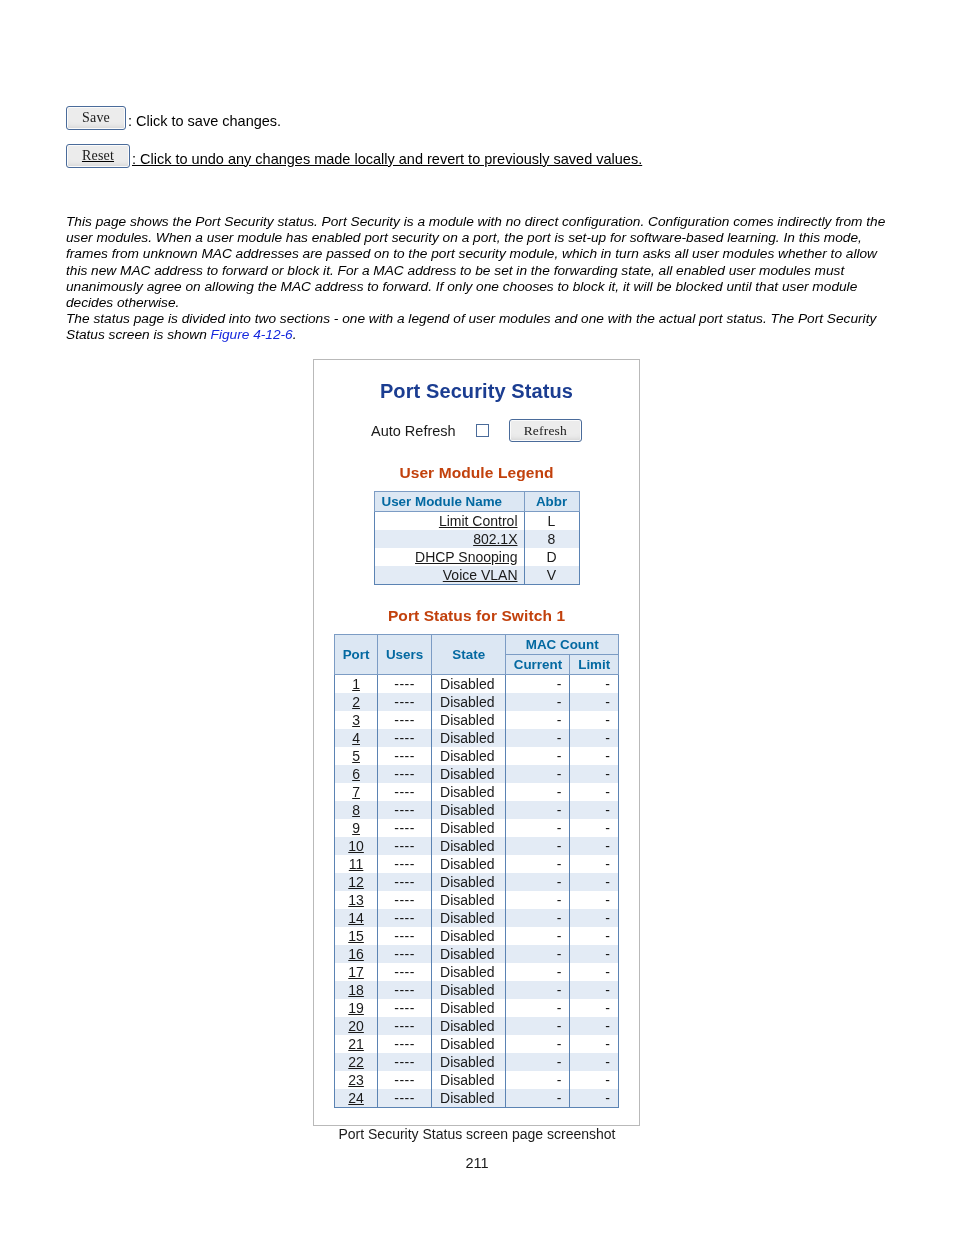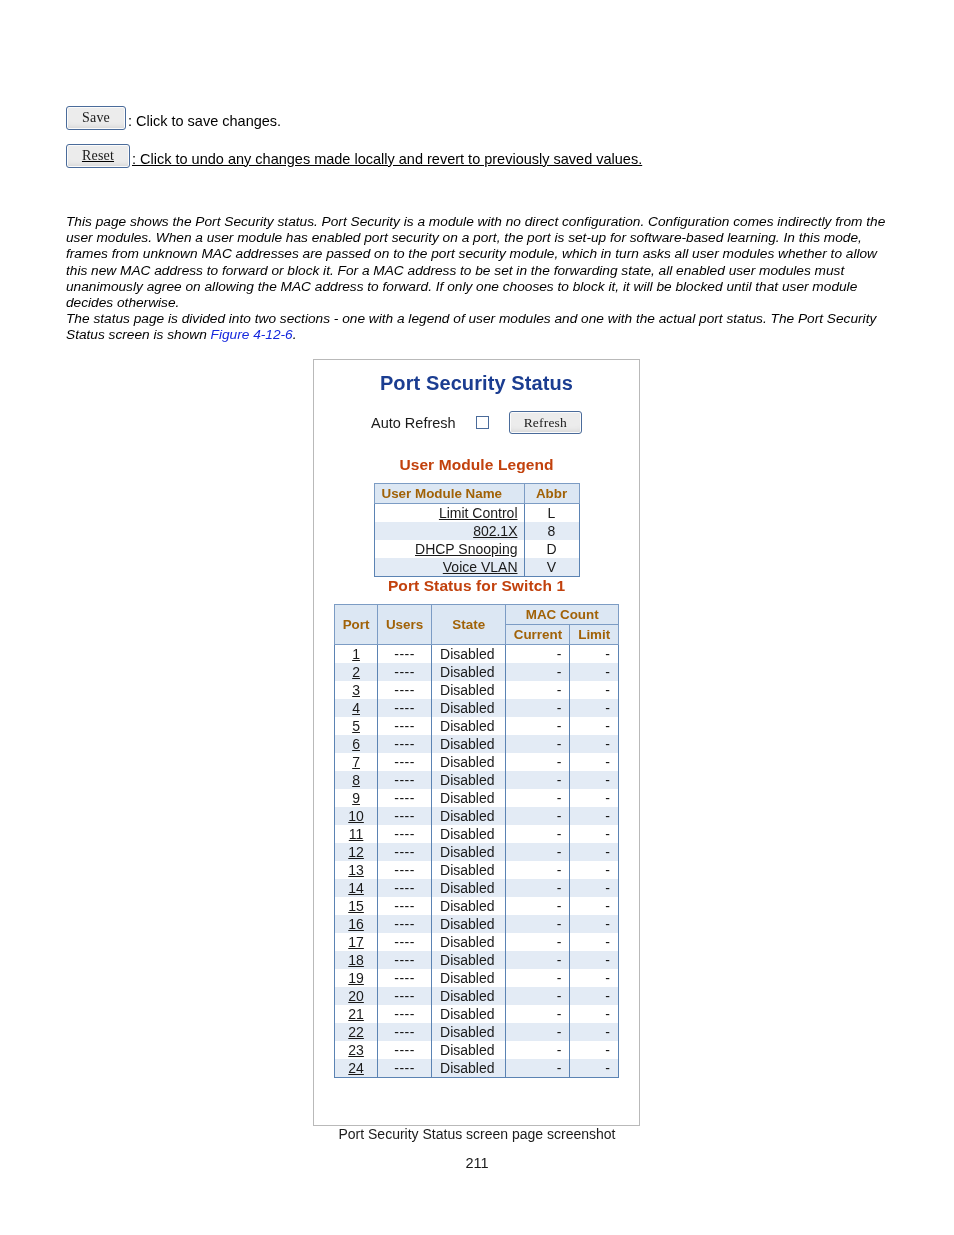--- a/index.html
+++ b/index.html
@@ -89,21 +89,21 @@
     box-sizing: border-box;
     overflow: hidden;
   }
 
   .shot-title {
     text-align: center;
     color: #1b3d91;
     font-weight: bold;
     font-size: 20px;
     letter-spacing: 0.1px;
-    margin-top: 12px;
+    margin-top: 20px;
   }
 
   .refresh-row {
     display: flex;
     align-items: center;
     justify-content: center;
     margin-top: 16px;
     gap: 20px;
   }
   .refresh-label {
@@ -127,31 +127,31 @@
   }
 
   .section-head {
     text-align: center;
     color: #c2410c;
     font-weight: bold;
     font-size: 15.5px;
     letter-spacing: 0.1px;
   }
   .section-head.legend-head { margin-top: 22px; }
-  .section-head.portstatus-head { }
+  .section-head.portstatus-head { margin-top: 22px; }
 
   
   table.grid {
     border-collapse: collapse;
     font-size: 14px;
     color: #1a1a1a;
   }
   table.grid th {
     background: #dce7f3;
-    color: #a16207;
+    color: #0369a1;
     font-weight: bold;
     border: 1px solid #7c9cc4;
     padding: 2px 6px;
     font-size: 13.4px;
     white-space: nowrap;
   }
   table.grid td {
     border-left: 1px solid #5b83b3;
     border-right: 1px solid #5b83b3;
     padding: 1px 6px;

